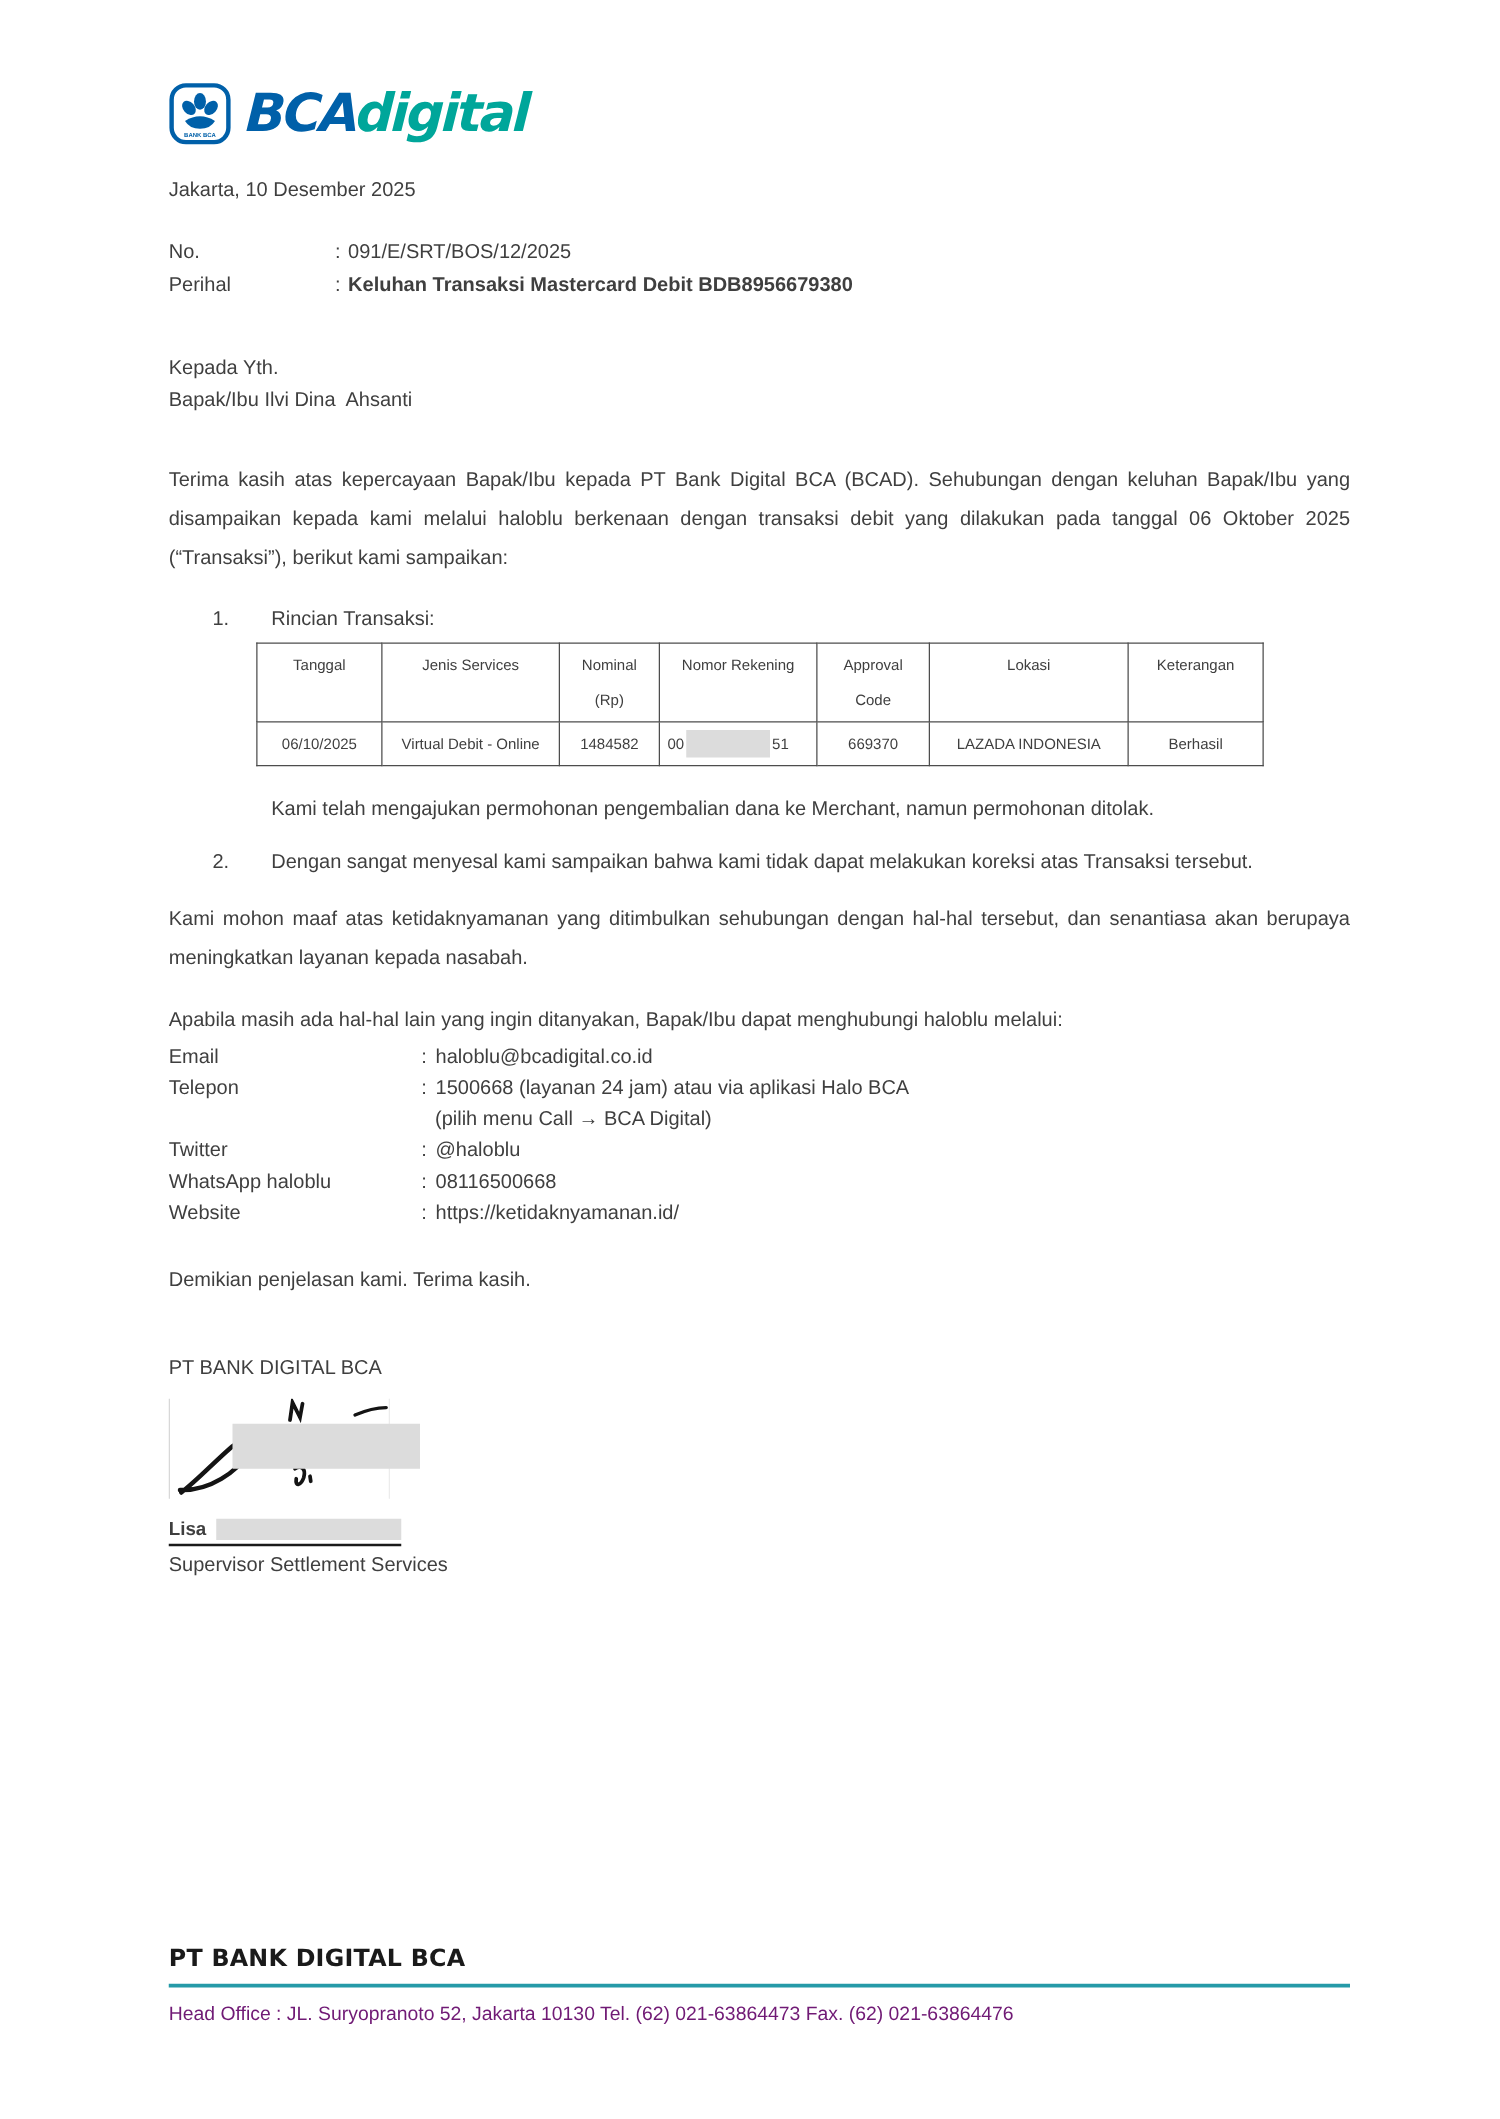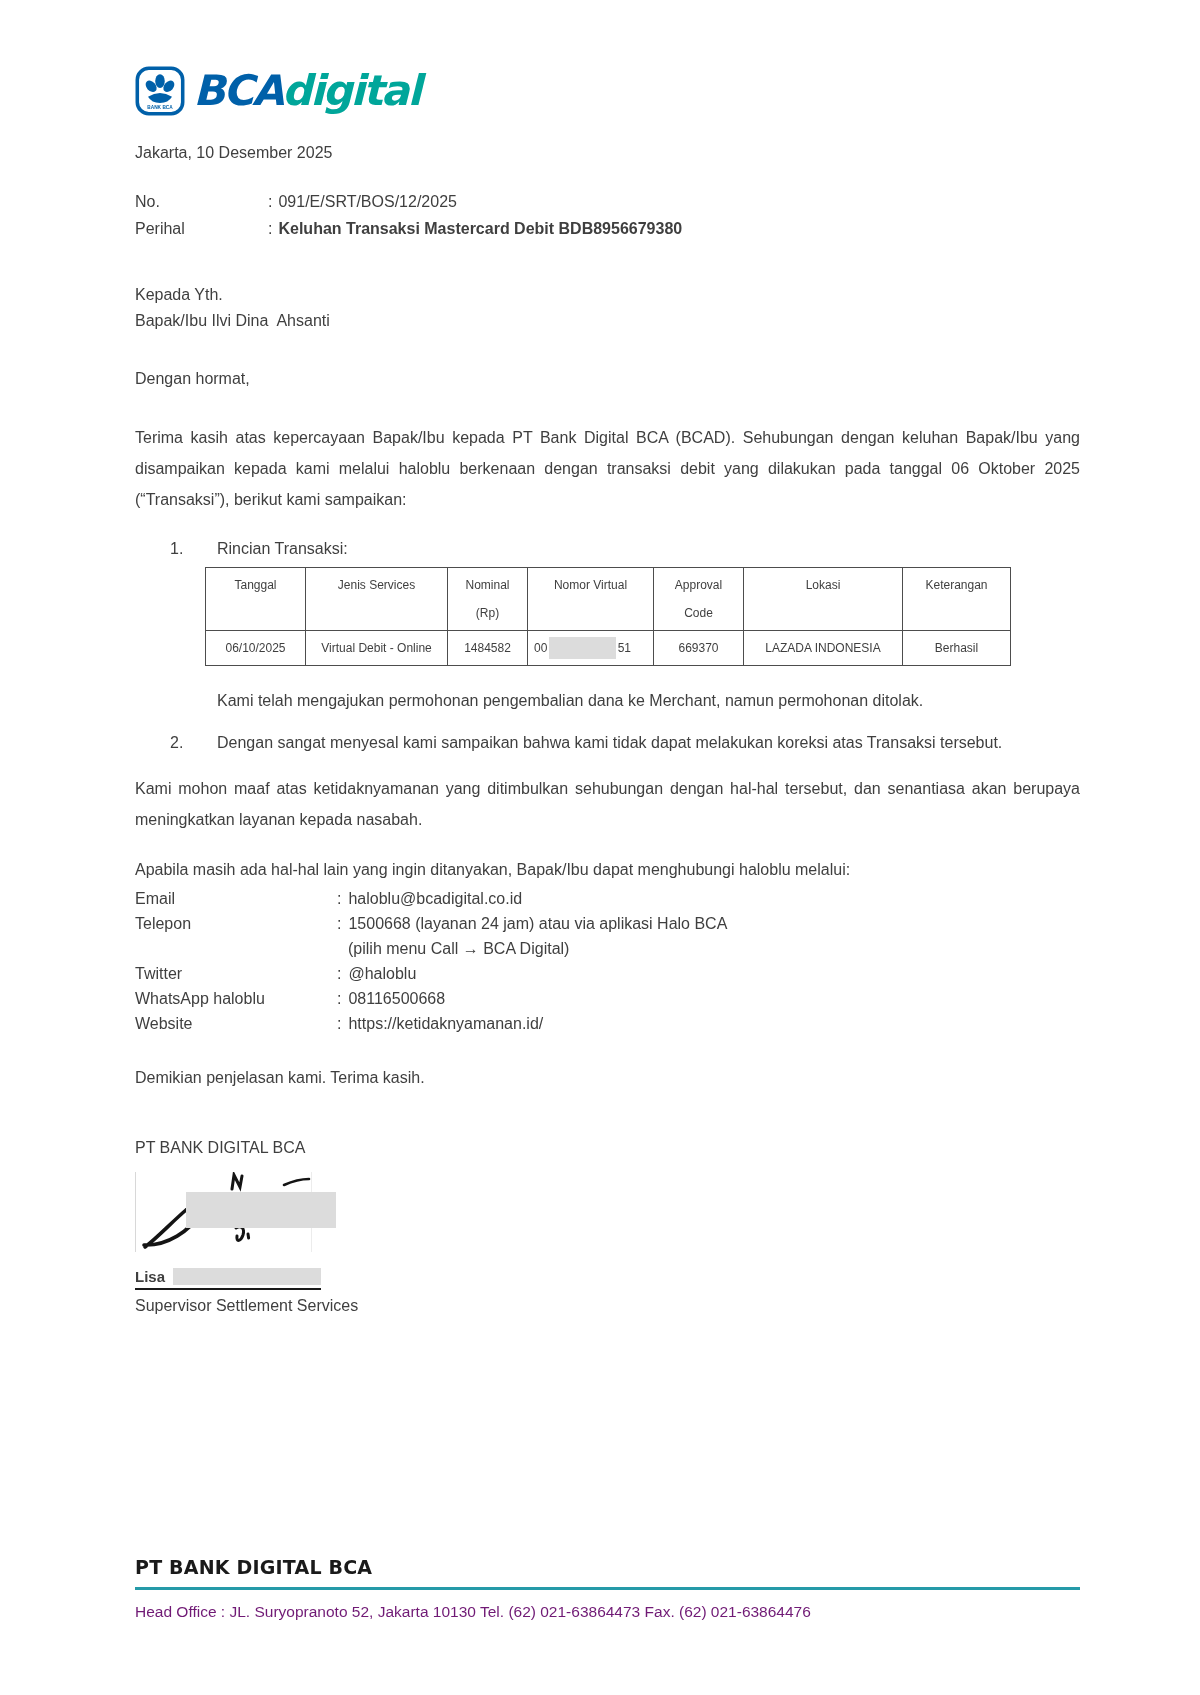--- a/index.html
+++ b/index.html
@@ -160,21 +160,20 @@
         <span class="meta-colon">:</span>
         <span class="bold">Keluhan Transaksi Mastercard Debit BDB8956679380</span>
       </div>
     </div>
 
     <div class="recipient">
       <div>Kepada Yth.</div>
       <div>Bapak/Ibu Ilvi Dina  Ahsanti</div>
     </div>
 
-    <div class="salutation">Dengan hormat,</div>
 
     <div class="para intro">Terima kasih atas kepercayaan Bapak/Ibu kepada PT Bank Digital BCA (BCAD). Sehubungan dengan keluhan Bapak/Ibu yang disampaikan kepada kami melalui haloblu berkenaan dengan transaksi debit yang dilakukan pada tanggal 06 Oktober 2025 (“Transaksi”), berikut kami sampaikan:</div>
 
     <div class="list-row">
       <span class="list-num">1.</span>
       <span class="list-body">Rincian Transaksi:</span>
     </div>
 
     <table class="tx">
       <colgroup>
@@ -184,21 +183,21 @@
           <col class="col-rekening">
           <col class="col-approval">
           <col class="col-lokasi">
           <col class="col-keterangan">
       </colgroup>
       <thead>
         <tr>
           <th>Tanggal</th>
           <th>Jenis Services</th>
           <th>Nominal (Rp)</th>
-          <th>Nomor Virtual</th>
+          <th>Nomor Rekening</th>
           <th>Approval Code</th>
           <th>Lokasi</th>
           <th>Keterangan</th>
         </tr>
       </thead>
       <tbody>
         <tr>
           <td>06/10/2025</td>
           <td>Virtual Debit - Online</td>
           <td>1484582</td>

